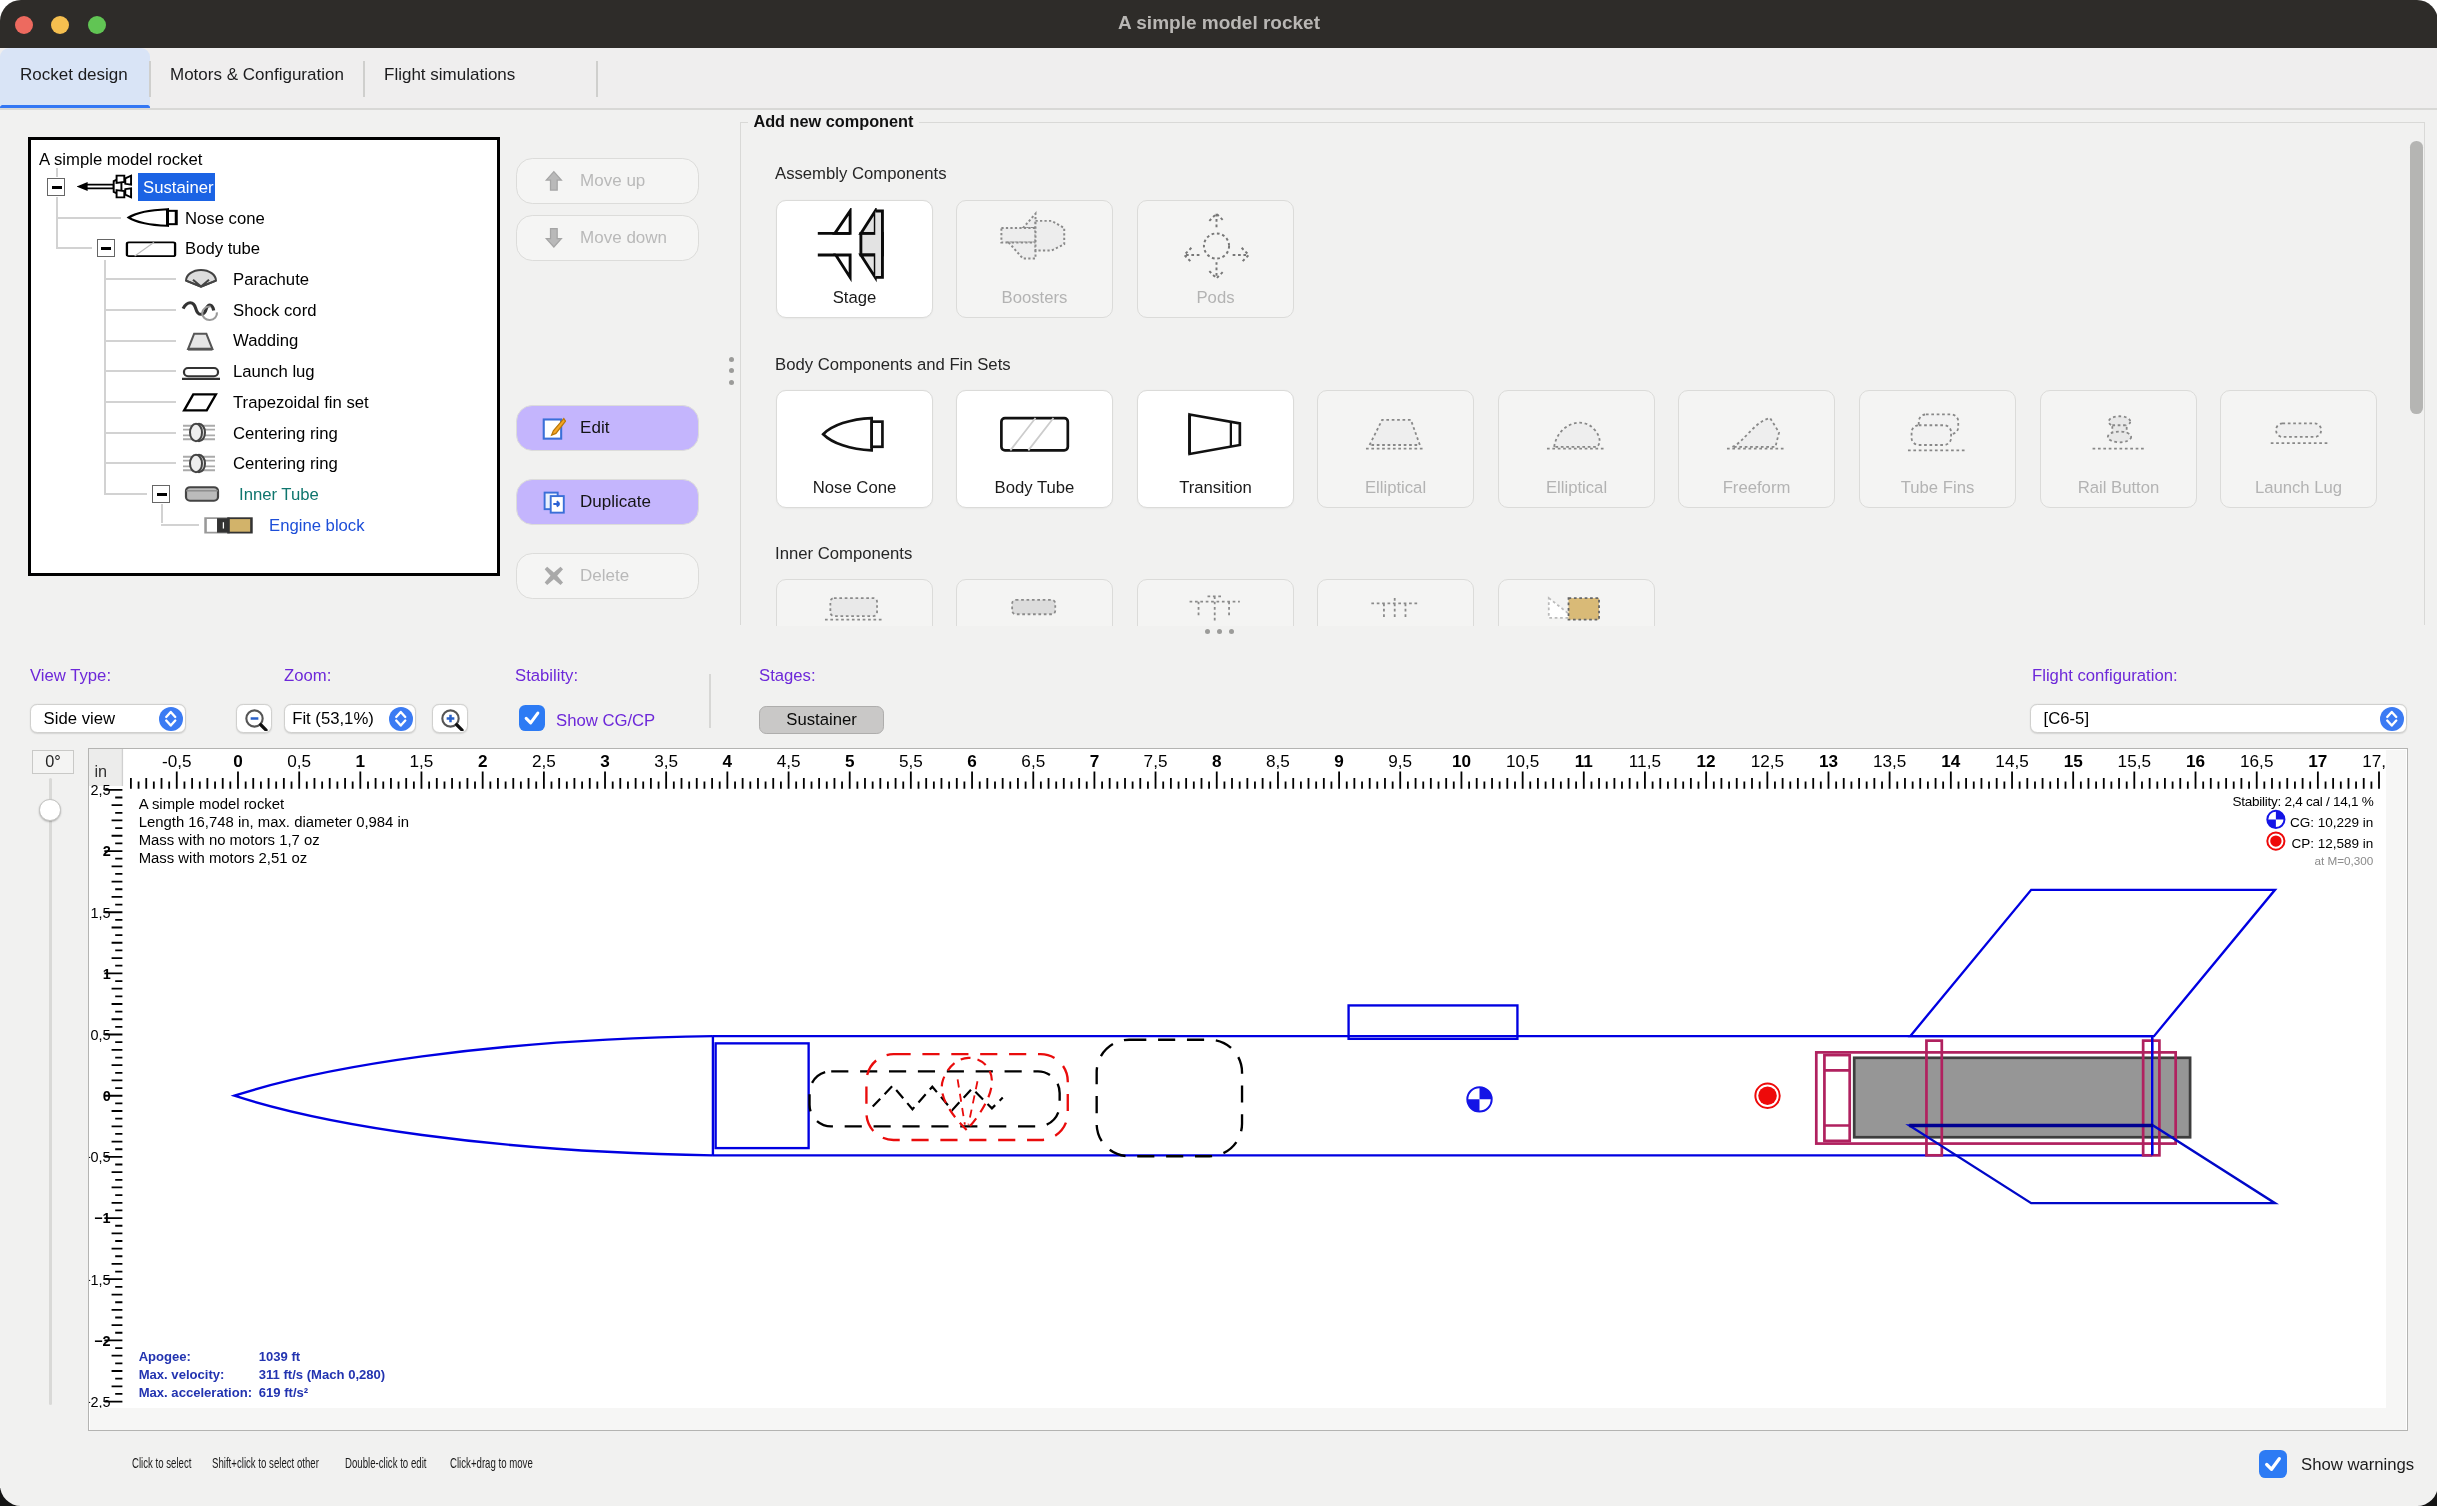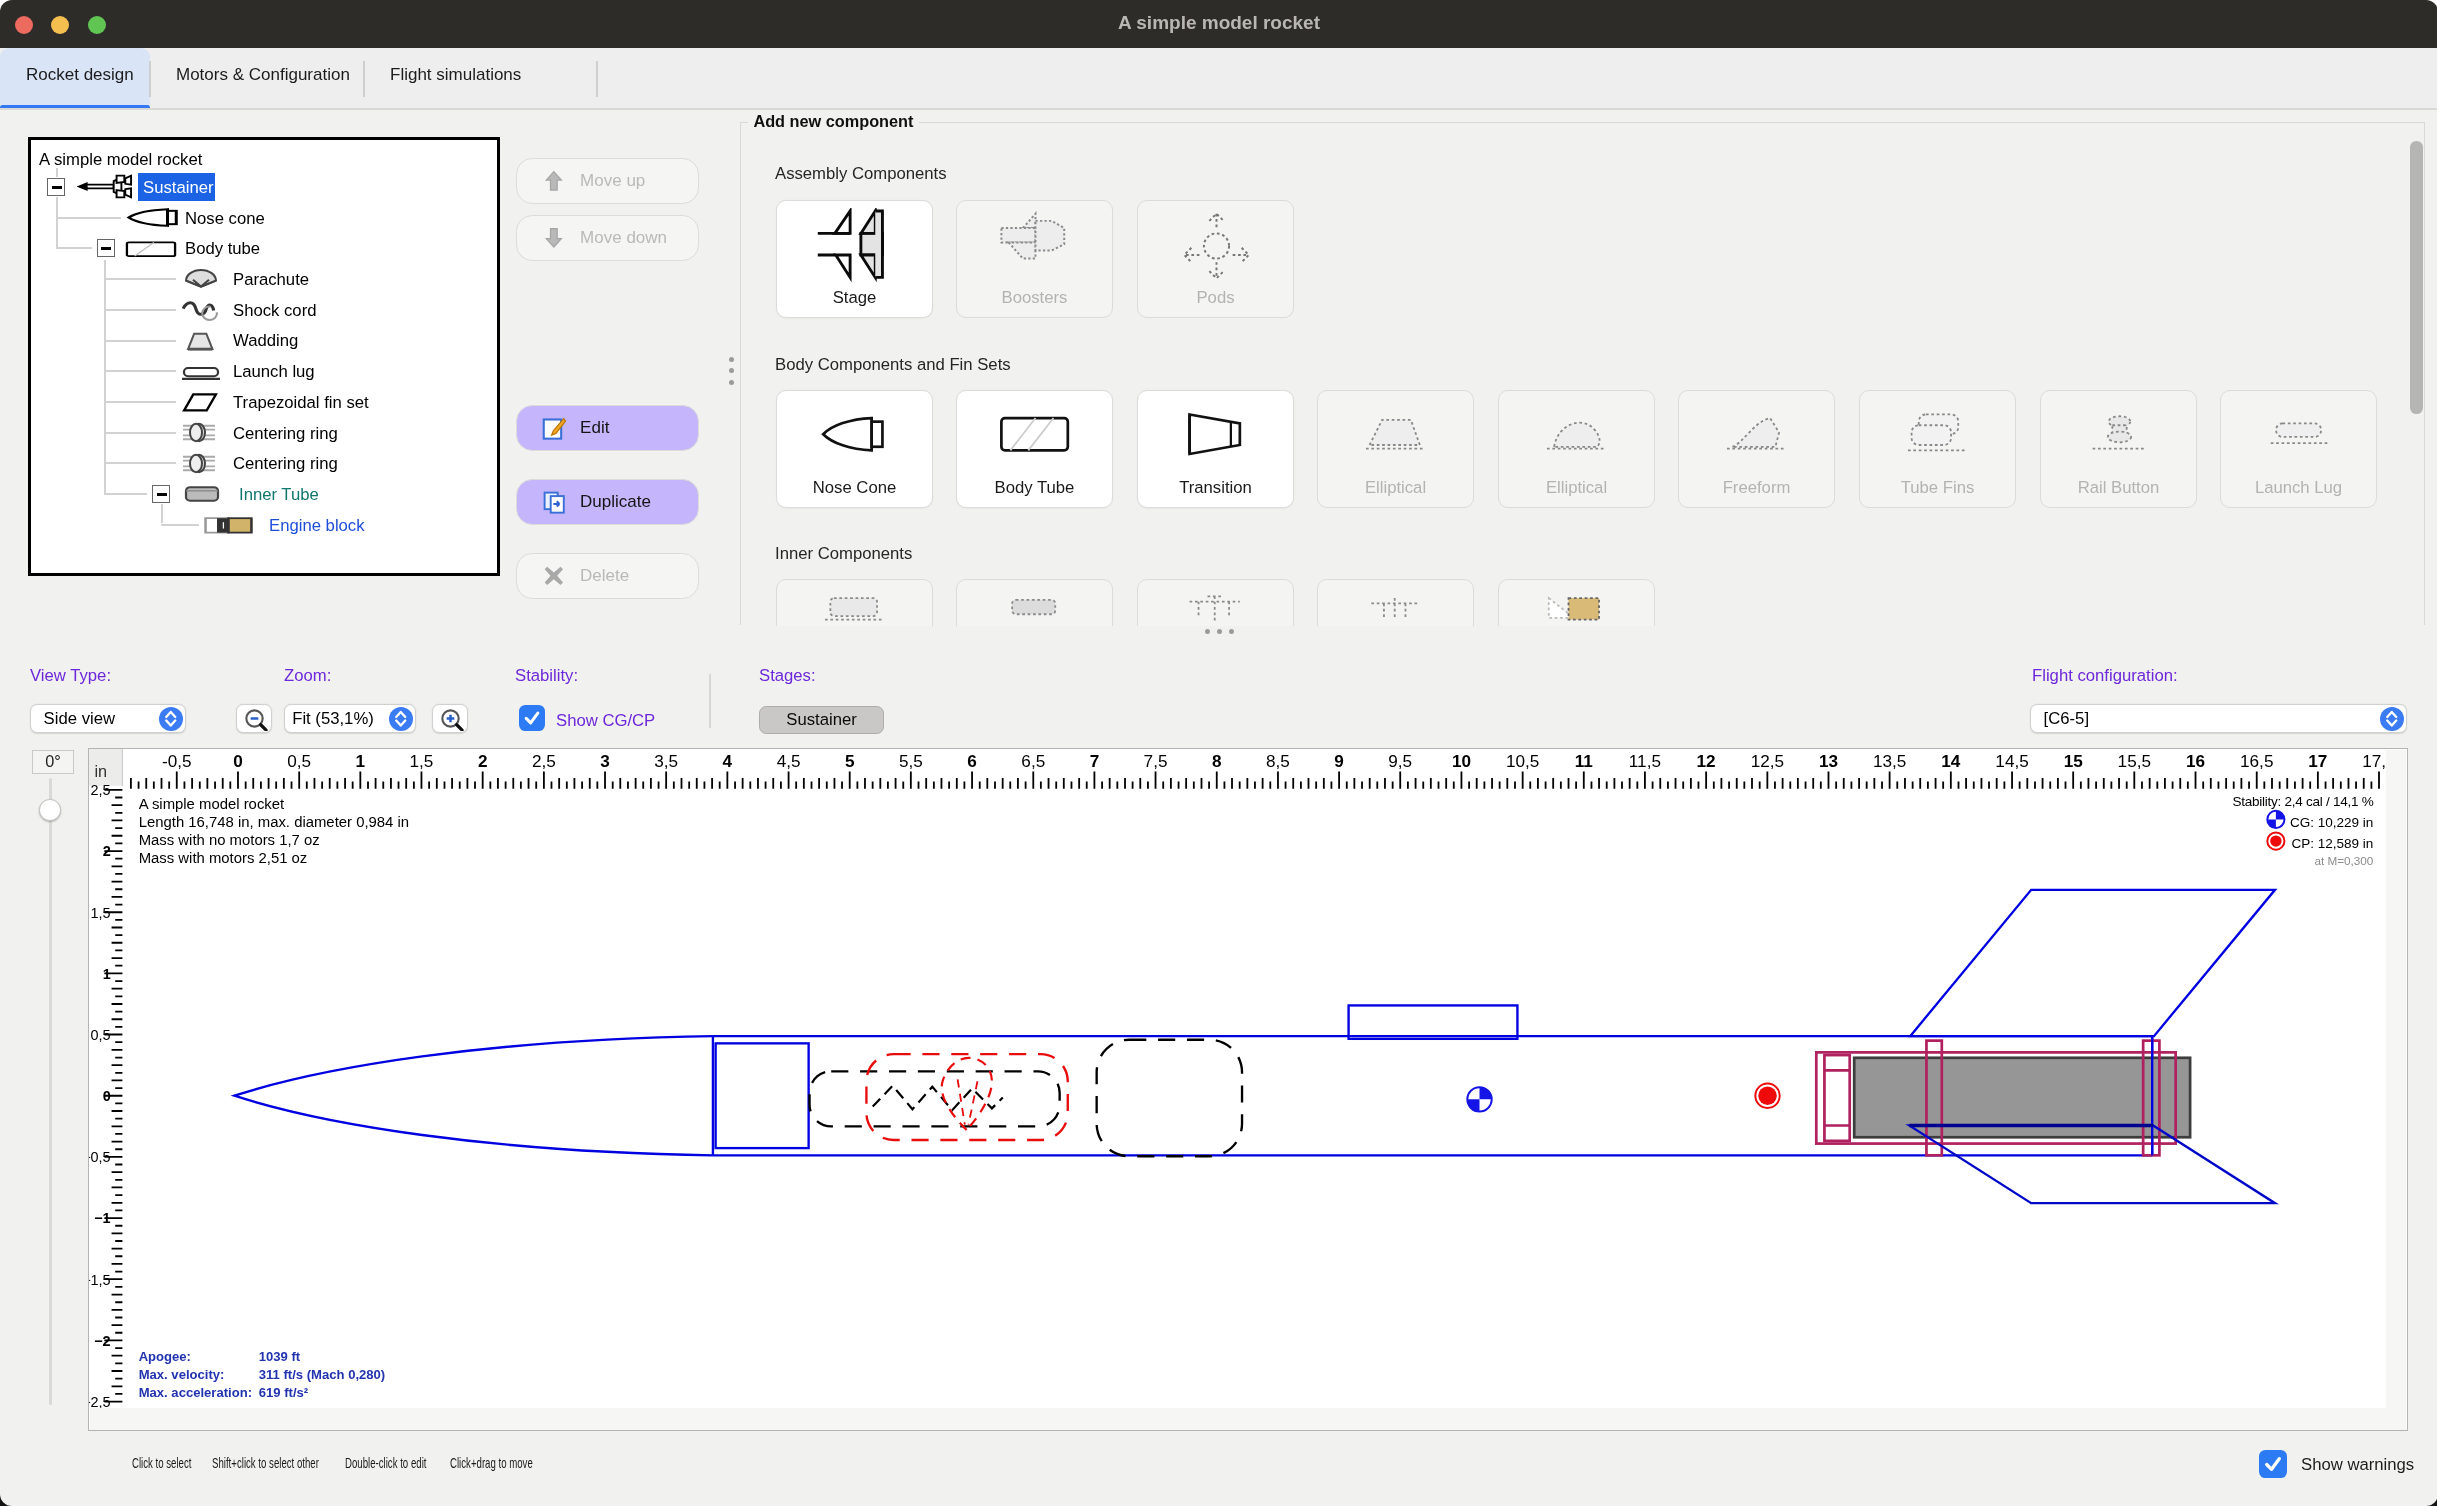--- a/index.html
+++ b/index.html
@@ -1,21 +1,21 @@
 <!DOCTYPE html>
 <html style="font-size:14.4px"><head><meta charset="utf-8"><style>
 *{margin:0;padding:0;box-sizing:border-box}
 html,body{width:2438px;height:1506px;background:#fff;font-family:"Liberation Sans",sans-serif;overflow:hidden}
 .abs{position:absolute}
-#win{position:absolute;left:0;top:0;width:2438px;height:1506px;border-radius:12px;overflow:hidden;background:#f1f1f0}
+#win{position:absolute;left:0;top:0;width:2438px;height:1506px;border-radius:21px;overflow:hidden;background:#f1f1f0}
 #titlebar{position:absolute;left:0;top:0;width:2438px;height:48px;background:#2e2c29}
 #titlebar .tl{position:absolute;top:16.3px;width:18px;height:18px;border-radius:50%}
 #title{position:absolute;left:0;top:11.7px;width:2438px;text-align:center;color:#b9b7b4;font-size:19px;font-weight:bold}
 #tabbar{position:absolute;left:0;top:48px;width:2438px;height:62px;background:#efeeee}
-.tab{position:absolute;top:0;height:53px;font-size:17px;color:#1c1c1e;display:flex;align-items:center;justify-content:flex-start;padding-left:26px;white-space:nowrap}
+.tab{position:absolute;top:0;height:53px;font-size:17px;color:#1c1c1e;display:flex;align-items:center;justify-content:flex-start;padding-left:20px;white-space:nowrap}
 .tabsep{position:absolute;top:12.6px;height:36px;width:1.8px;background:#cfcfcd}
 #seltab{position:absolute;left:0;top:0;width:150px;height:57px;background:#d9e4f6;border-radius:9px 9px 0 0}
 #underline{position:absolute;left:0;top:57px;width:150px;height:5.4px;background:#3377f4;border-radius:2.7px}
 #tabline{position:absolute;left:0;top:108px;width:2438px;height:1.8px;background:#d8d8d6}
 #tree{position:absolute;left:28px;top:137px;width:472px;height:439px;background:#fff;border:3.2px solid #000}
 .trow{position:absolute;font-size:16.7px;color:#000;white-space:nowrap}
 .midbtn{position:absolute;left:516px;width:183px;height:46px;border:1.8px solid #dcdcda;border-radius:16.3px;background:#f5f5f4;font-size:17px;display:flex;align-items:center;white-space:nowrap}
 .midbtn.en{background:#c4b5fd;color:#141414}
 .midbtn.dis{color:#b9b9b9}
 .midbtn .mic{width:27px;margin-left:23.5px;margin-right:12.6px;display:flex;justify-content:center}

